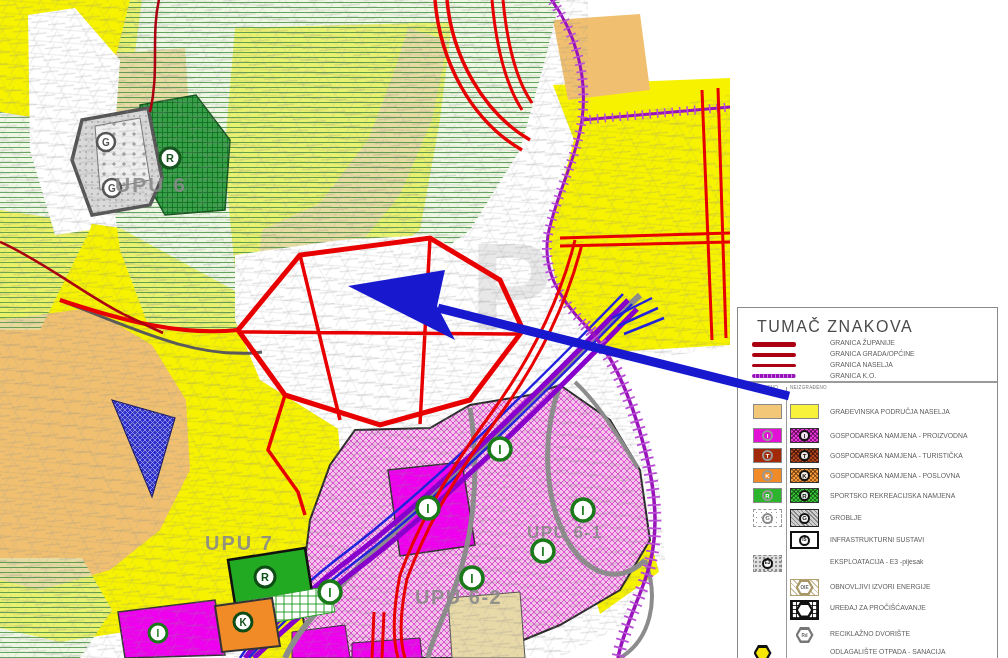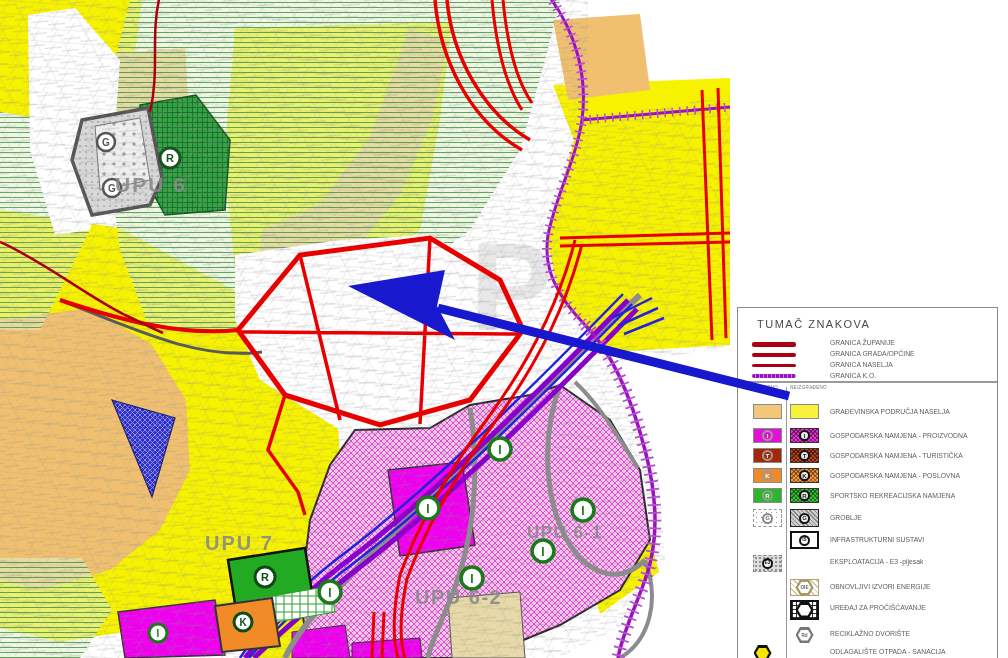--- a/index.html
+++ b/index.html
@@ -2,21 +2,21 @@
 <html><head>
 <meta charset="utf-8">
 <style>
   html,body{margin:0;padding:0;background:#fff;}
   #stage{position:relative;width:1008px;height:658px;overflow:hidden;
          font-family:"Liberation Sans",sans-serif;background:#fff;}
   #map-svg{position:absolute;left:0;top:0;z-index:1;}
   
   #legend{position:absolute;left:737px;top:307px;width:259px;height:351px;
           background:#fff;border:1px solid #8a8a8a;border-bottom:none;z-index:10;}
-  #legend .title{position:absolute;left:19px;top:10px;font-size:11px;color:#4a4a4a;
+  #legend .title{position:absolute;left:19px;top:10px;font-size:16px;color:#4a4a4a;
                  letter-spacing:1.5px;}
   .bline{position:absolute;left:14px;width:44px;border-radius:2px;}
   .btext{position:absolute;left:92px;font-size:6.8px;color:#5c5c5c;white-space:nowrap;}
   #hdiv{position:absolute;left:0;right:0;top:73px;height:2px;background:#9a9a9a;}
   #vdiv{position:absolute;left:48px;top:79px;bottom:0;width:1px;background:#9a9a9a;}
   .colhdr{position:absolute;top:77px;font-size:4.6px;color:#777;letter-spacing:.3px;}
   .sw{position:absolute;width:29px;height:15px;box-sizing:border-box;
       display:flex;align-items:center;justify-content:center;}
   .swL{left:15px;} .swR{left:52px;}
   .circ{width:11px;height:11px;border-radius:50%;box-sizing:border-box;

